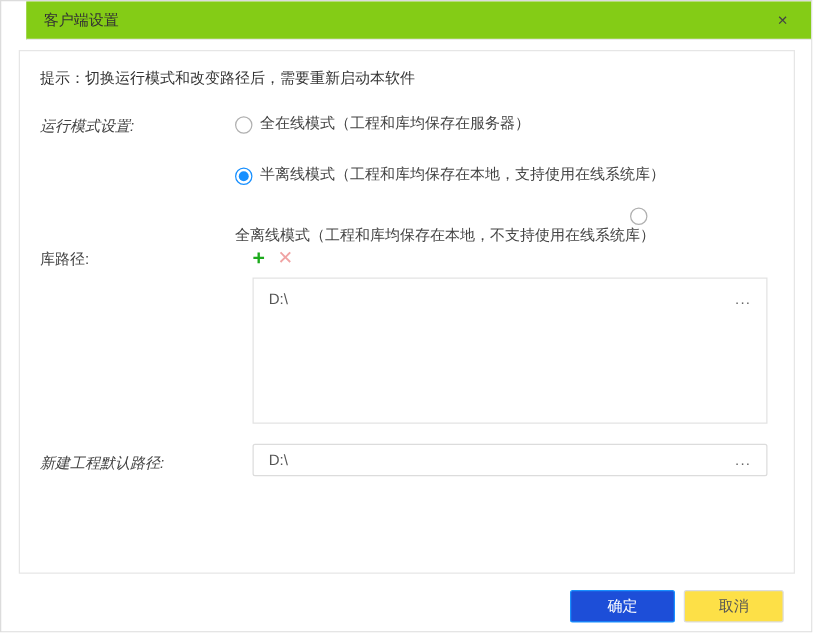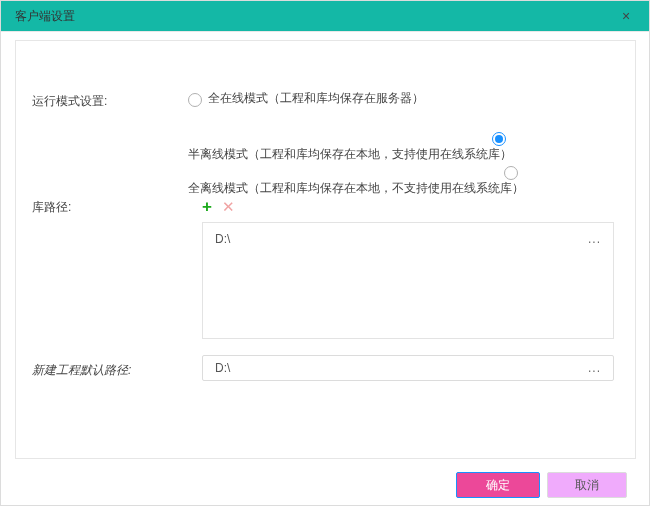--- a/index.html
+++ b/index.html
@@ -11,26 +11,27 @@
     width: 650px; height: 506px;
     background: #fff;
     border: 1px solid #dcdcdc;
     overflow: hidden;
   }
 
   
   .titlebar {
     position: relative;
     height: 31px;
-    background: #14b8a6;
+    background: #84cc16;
     border-bottom: 1px solid #e9e9e9;
     line-height: 30px;
     padding-left: 14px;
     font-size: 12px;
     color: #333;
+    margin-left: 20px;
   }
   .close-btn {
     position: absolute;
     right: 8px; top: 0;
     width: 30px; height: 30px;
     line-height: 30px;
     text-align: center;
     font-size: 14px;
     color: #444;
     cursor: pointer;
@@ -50,37 +51,37 @@
     position: absolute;
     left: 16px; top: 13px;
     color: #333;
   }
 
   .form-label {
     position: absolute;
     left: 16px;
     color: #444;
   }
-  .lbl-runmode { top: 52px; }
+  .lbl-runmode { top: 52px; font-style: italic; }
   .lbl-libpath { top: 158px; text-align: center; }
   .lbl-newproj { top: 321px; font-style: italic; }
 
   
   .radio-row {
     position: absolute;
     left: 172px;
     display: flex;
     align-items: flex-end;
     height: 16px;
     color: #444;
     cursor: pointer;
     white-space: nowrap;
   }
   .radio-row-0 { top: 50px; }
-  .radio-row-1 { top: 91px; flex-direction: column; }
+  .radio-row-1 { top: 91px; }
   .radio-row-2 { top: 125px; flex-direction: column; }
   .radio-circle {
     width: 14px; height: 14px;
     border: 1px solid #b0b0b0;
     border-radius: 50%;
     background: #fff;
     margin-right: 6px;
     position: relative;
     flex: 0 0 14px;
   }
@@ -165,44 +166,45 @@
     font-size: 12px;
     border-radius: 2px;
     text-align: center;
     line-height: 24px;
     cursor: pointer;
     font-family: inherit;
   }
   .btn-ok {
     left: 455px;
     width: 84px;
-    background: #ec4899;
+    background: #1d4ed8;
     border: 1px solid #1890ff;
     color: #fff;
   }
   .btn-cancel {
     left: 546px;
     width: 80px;
-    background: #f0abfc;
+    background: #fde047;
     border: 1px solid #dcdcdc;
     color: #555;
   }
 </style>
 </head>
 <body>
 
 <div class="dialog">
 
   <div class="titlebar">
     <span>客户端设置</span>
     <span class="close-btn">×</span>
   </div>
 
   <div class="panel">
 
+    <div class="hint">提示：切换运行模式和改变路径后，需要重新启动本软件</div>
 
     <div class="form-label lbl-runmode">运行模式设置:</div>
 
     <div class="radio-row radio-row-0">
       <span class="radio-circle"></span>
       <span>全在线模式（工程和库均保存在服务器）</span>
     </div>
 
     <div class="radio-row radio-row-1 selected">
       <span class="radio-circle">

